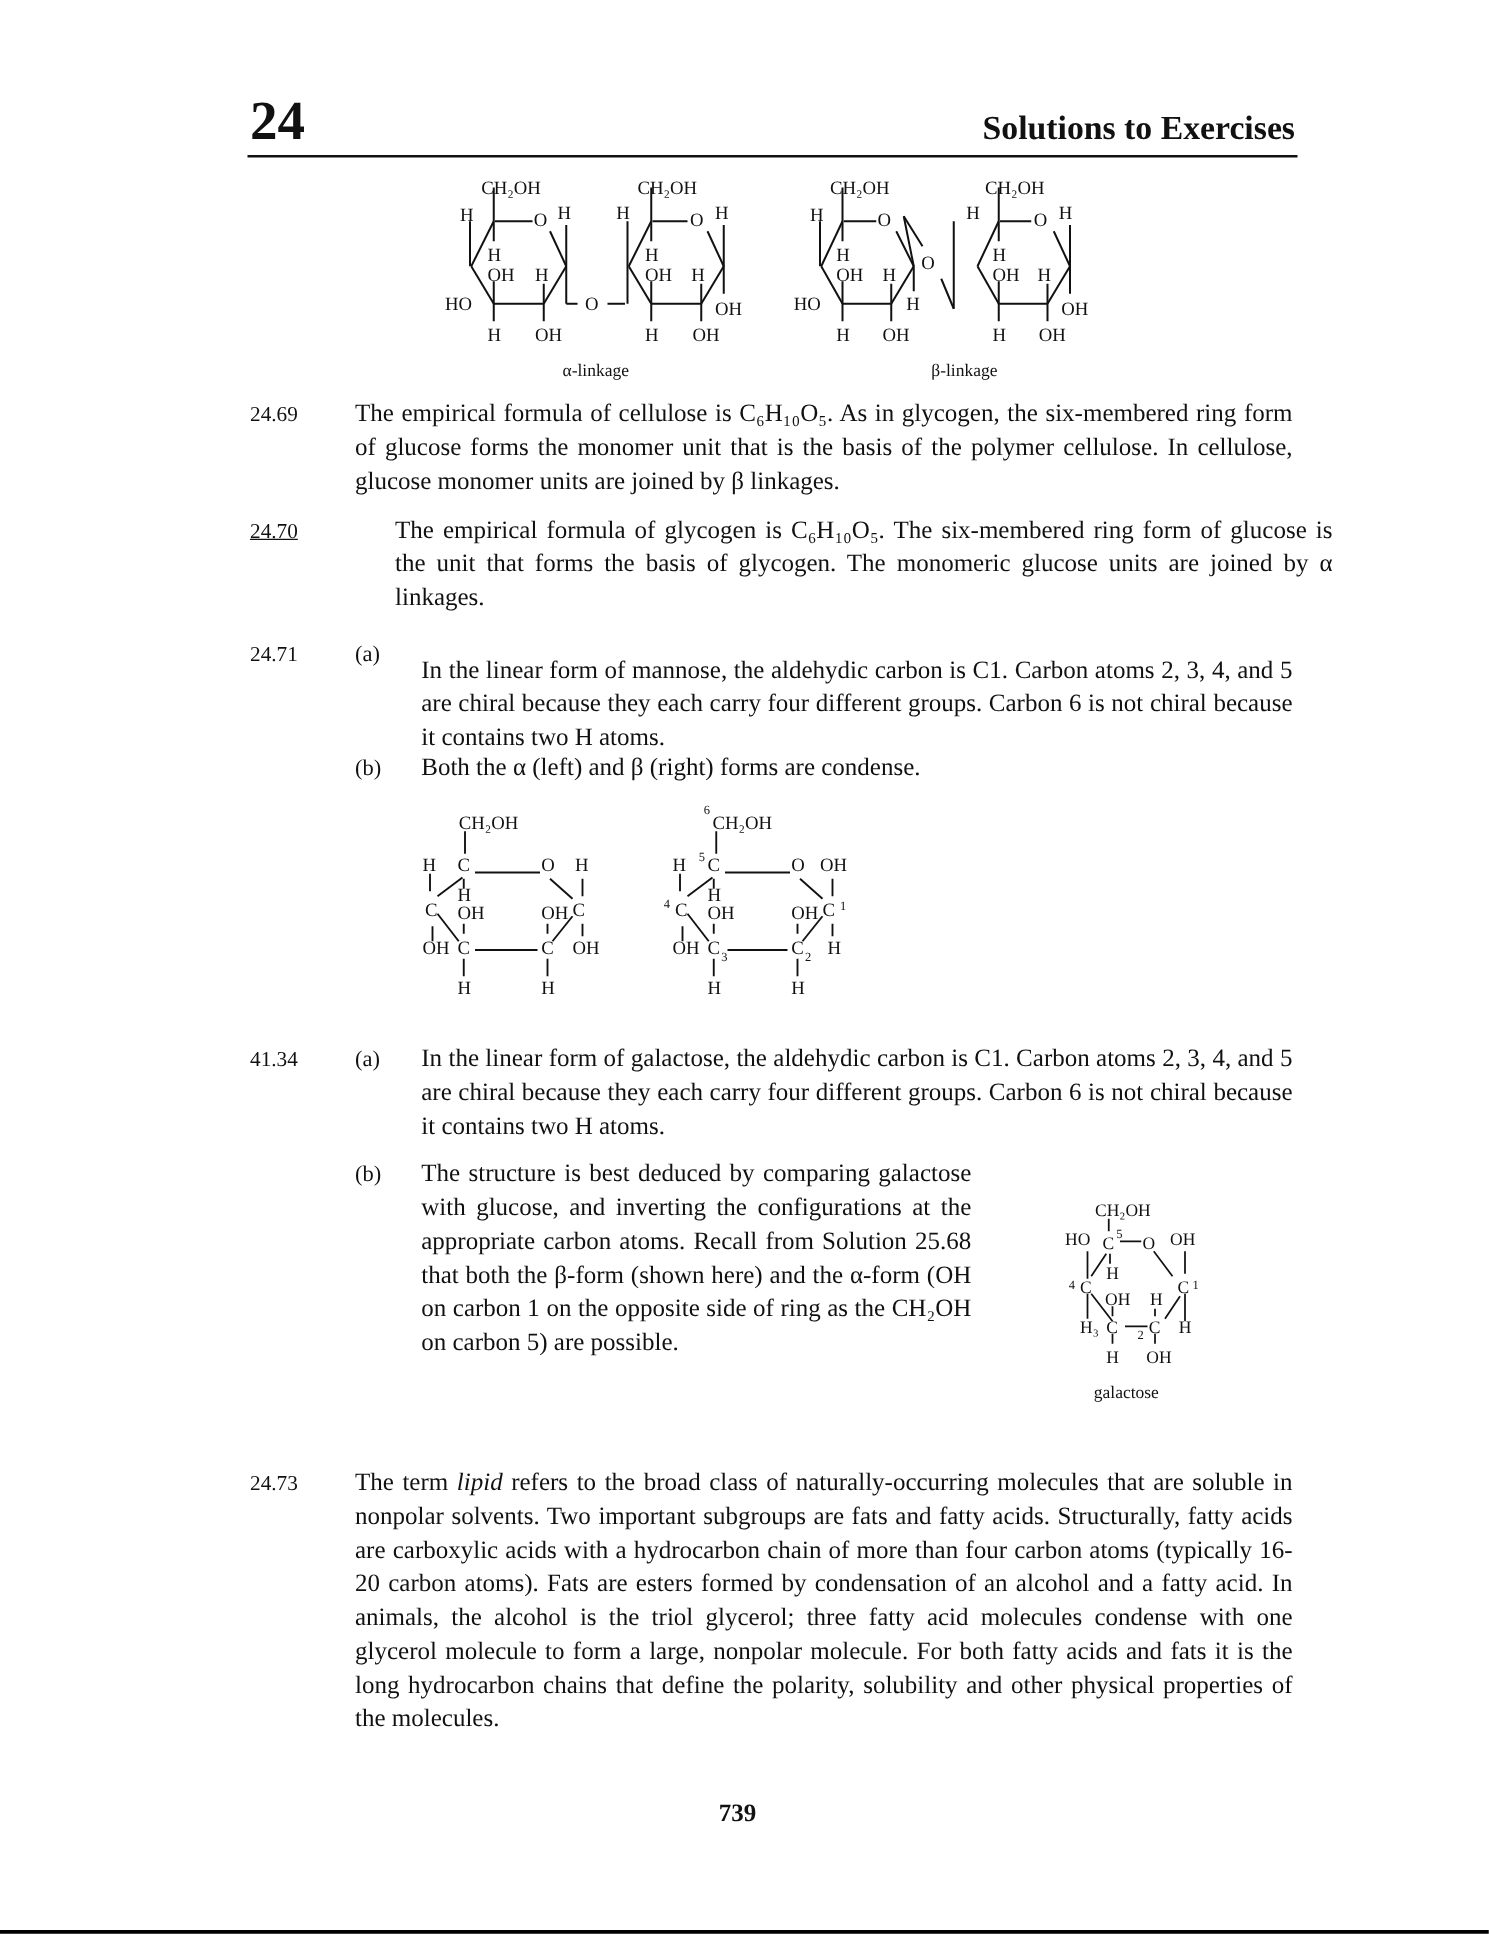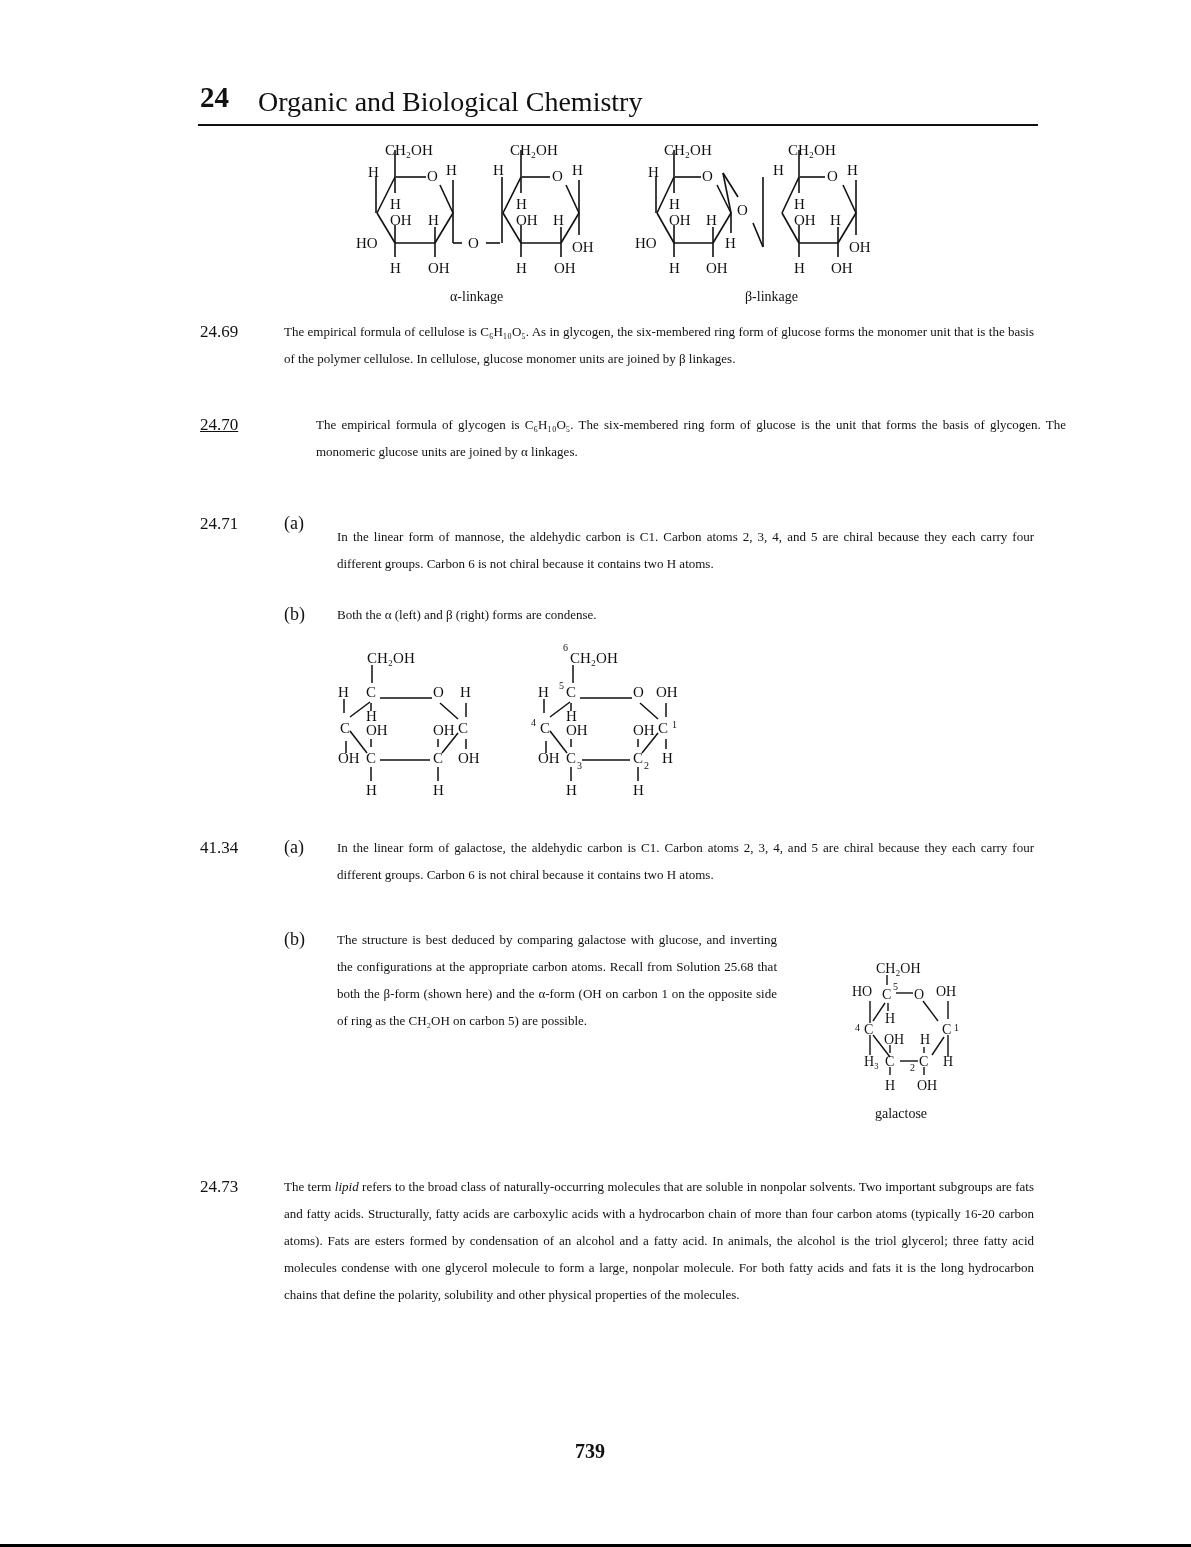--- a/index.html
+++ b/index.html
@@ -1,38 +1,38 @@
 <!DOCTYPE html>
 <html><head>
 <meta charset="utf-8">
 <style>
   html, body { margin:0; padding:0; background:#fff; }
   body { width:1191px; height:1547px; position:relative; overflow:hidden;
          font-family:"Liberation Serif", "DejaVu Serif", serif; color:#111; }
   .abs { position:absolute; }
   .header { left:198px; top:72px; width:840px; height:52px; border-bottom:2px solid #111; }
-  .chapnum { position:absolute; left:2px; top:2px; font-size:29px; font-weight:bold; line-height:46px; }
+  .chapnum { position:absolute; left:2px; top:2px; font-size:44px; font-weight:bold; line-height:46px; }
   .chaptitle { position:absolute; left:60px; top:14px; font-size:28px; line-height:32px; }
   .sectitle { position:absolute; right:2px; top:14px; font-size:27px; font-weight:bold; line-height:32px; }
-  .para { font-size:13px; line-height:27px; text-align:justify; }
+  .para { font-size:20px; line-height:27px; text-align:justify; }
   .num { font-size:17px; line-height:27px; }
   .lbl { font-size:18px; line-height:27px; }
   svg text { font-family:"Liberation Serif", "DejaVu Serif", serif; fill:#111; }
   .chem { font-size:15px; }
   .cap { font-size:14px; }
   .small { font-size:10px; }
   .footer-line { left:0; top:1544px; width:1191px; height:3px; background:#000; }
   .pagenum { left:575px; top:1440px; width:60px; font-size:20px; font-weight:bold; }
 </style>
 </head>
 <body>
 
 <div class="abs header">
   <span class="chapnum">24</span>
-  <span class="chaptitle">Organic and Biological Chemistry</span>
+  <span class="sectitle">Solutions to Exercises</span>
 </div>
 
 <svg class="abs" style="left:350px;top:135px;" width="540" height="175">
   <g stroke="#111" stroke-width="1.6" fill="none">
 
     <line x1="46" y1="42" x2="76" y2="42"></line>
     <line x1="45" y1="42" x2="27" y2="78"></line>
     <line x1="27" y1="78" x2="45" y2="108"></line>
     <line x1="45" y1="108" x2="85" y2="108"></line>
     <line x1="85" y1="108" x2="103" y2="78"></line>

